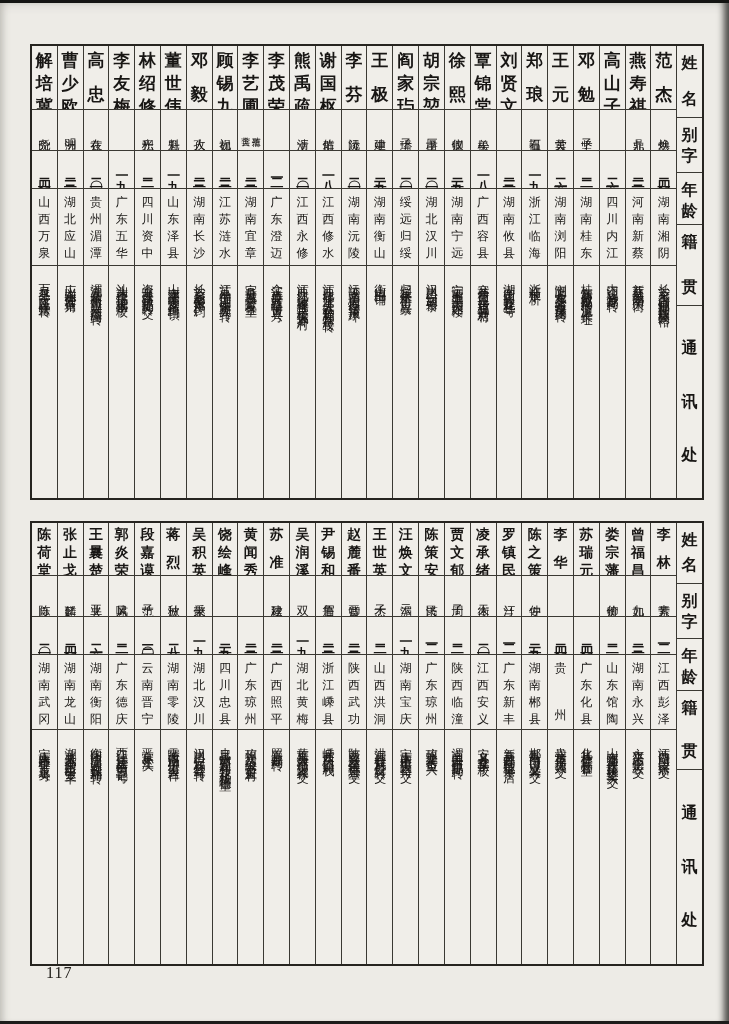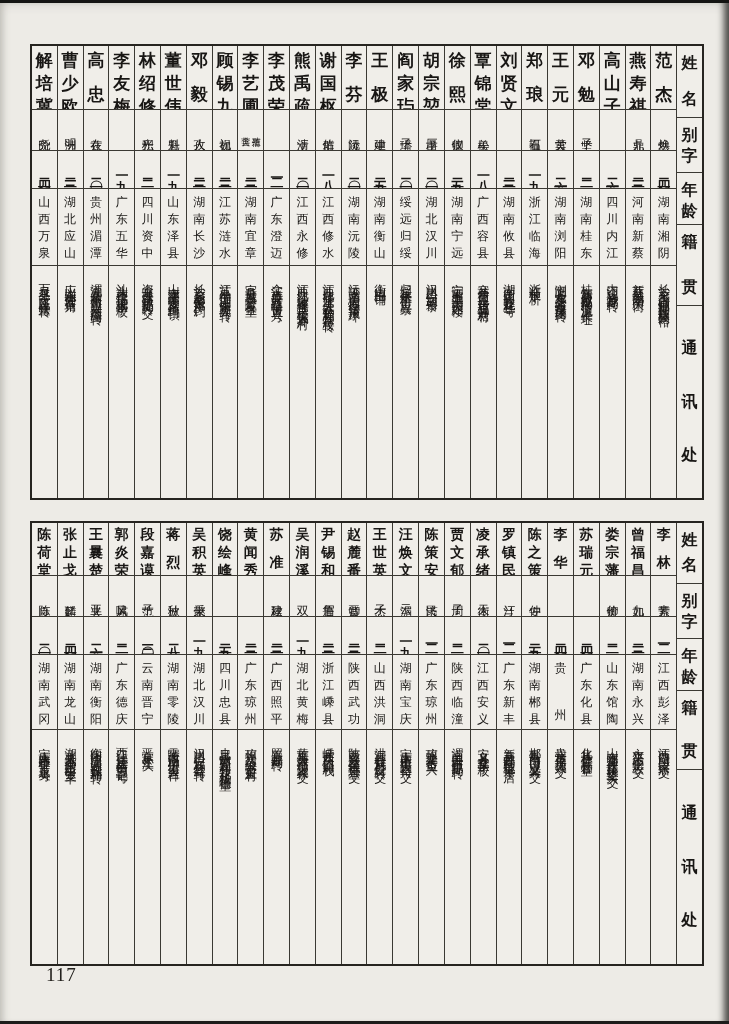--- a/index.html
+++ b/index.html
@@ -53,21 +53,21 @@
   .spread{display:flex;flex-direction:column;align-items:center;justify-content:space-between;}
   .name{font-weight:700;padding:3px 0;}
   .t1 .name{font-size:17px;}
   .t2 .name{font-size:14px;}
   .origin{font-size:12px;padding:5px 0;}
   .head .c{font-weight:700;font-size:16px;}
   .h2{padding:7px 0;}
   .hwide{justify-content:space-evenly;font-size:16px;}
   .pageno{
     position:absolute;left:46px;top:964px;
-    font-size:19px;letter-spacing:1px;color:#23211d;
+    font-size:16px;letter-spacing:1px;color:#23211d;
     font-family:"Liberation Serif","DejaVu Serif",serif;
   }
 </style>
 </head>
 <body>
 
 <div class="page">
 
   <section class="band t1">
     <div class="col head">

